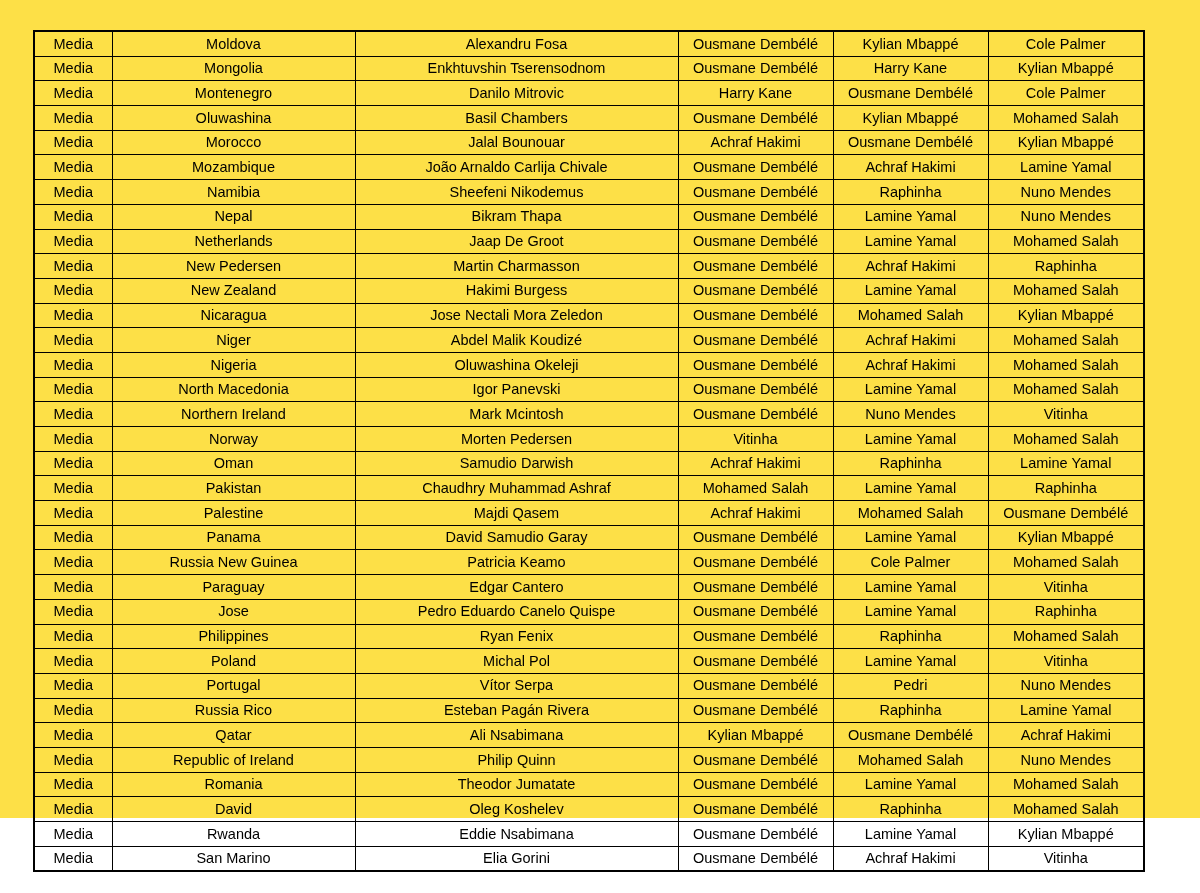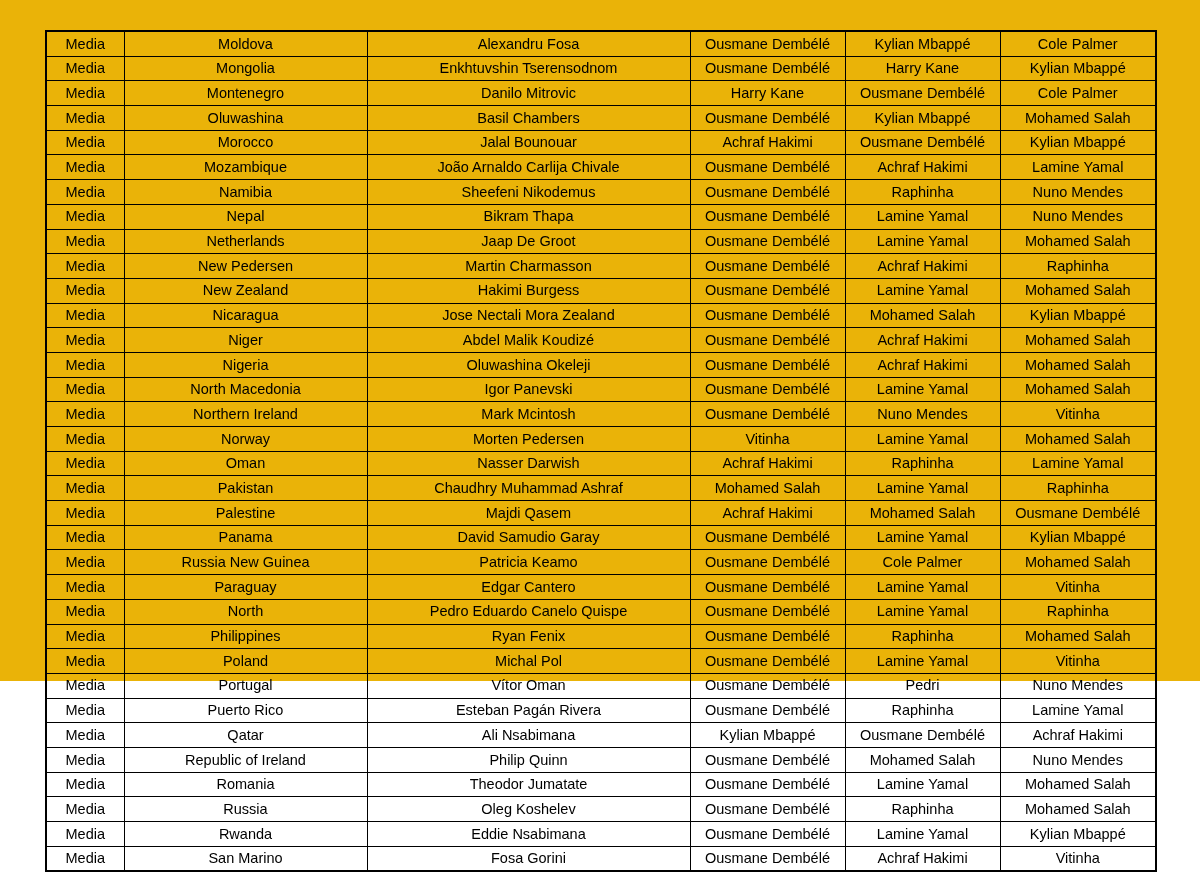--- a/index.html
+++ b/index.html
@@ -10,24 +10,24 @@
   body {
     width: 1200px;
     height: 893px;
     font-family: "Liberation Sans", sans-serif;
     color: #000000;
     overflow: hidden;
   }
   #page {
     position: relative;
     width: 1200px;
-    height: 681px;
+    height: 818px;
     box-sizing: border-box;
-    padding: 30px 45px 30px 45px;
-    background: #eab308;
+    padding: 30px 45px 30px 33px;
+    background: #fde047;
   }
   table.vote-table {
     border-collapse: collapse;
     table-layout: fixed;
     width: 1110px;
     border: 2px solid #000000;
   }
   table.vote-table td {
     border: 1px solid #000000;
     font-size: 14.5px;
@@ -144,21 +144,21 @@
           <td>Media</td>
           <td>New Zealand</td>
           <td>Hakimi Burgess</td>
           <td>Ousmane Dembélé</td>
           <td>Lamine Yamal</td>
           <td>Mohamed Salah</td>
         </tr>
         <tr>
           <td>Media</td>
           <td>Nicaragua</td>
-          <td>Jose Nectali Mora Zealand</td>
+          <td>Jose Nectali Mora Zeledon</td>
           <td>Ousmane Dembélé</td>
           <td>Mohamed Salah</td>
           <td>Kylian Mbappé</td>
         </tr>
         <tr>
           <td>Media</td>
           <td>Niger</td>
           <td>Abdel Malik Koudizé</td>
           <td>Ousmane Dembélé</td>
           <td>Achraf Hakimi</td>
@@ -192,21 +192,21 @@
           <td>Media</td>
           <td>Norway</td>
           <td>Morten Pedersen</td>
           <td>Vitinha</td>
           <td>Lamine Yamal</td>
           <td>Mohamed Salah</td>
         </tr>
         <tr>
           <td>Media</td>
           <td>Oman</td>
-          <td>Nasser Darwish</td>
+          <td>Samudio Darwish</td>
           <td>Achraf Hakimi</td>
           <td>Raphinha</td>
           <td>Lamine Yamal</td>
         </tr>
         <tr>
           <td>Media</td>
           <td>Pakistan</td>
           <td>Chaudhry Muhammad Ashraf</td>
           <td>Mohamed Salah</td>
           <td>Lamine Yamal</td>
@@ -239,21 +239,21 @@
         <tr>
           <td>Media</td>
           <td>Paraguay</td>
           <td>Edgar Cantero</td>
           <td>Ousmane Dembélé</td>
           <td>Lamine Yamal</td>
           <td>Vitinha</td>
         </tr>
         <tr>
           <td>Media</td>
-          <td>North</td>
+          <td>Jose</td>
           <td>Pedro Eduardo Canelo Quispe</td>
           <td>Ousmane Dembélé</td>
           <td>Lamine Yamal</td>
           <td>Raphinha</td>
         </tr>
         <tr>
           <td>Media</td>
           <td>Philippines</td>
           <td>Ryan Fenix</td>
           <td>Ousmane Dembélé</td>
@@ -264,28 +264,28 @@
           <td>Media</td>
           <td>Poland</td>
           <td>Michal Pol</td>
           <td>Ousmane Dembélé</td>
           <td>Lamine Yamal</td>
           <td>Vitinha</td>
         </tr>
         <tr>
           <td>Media</td>
           <td>Portugal</td>
-          <td>Vítor Oman</td>
+          <td>Vítor Serpa</td>
           <td>Ousmane Dembélé</td>
           <td>Pedri</td>
           <td>Nuno Mendes</td>
         </tr>
         <tr>
           <td>Media</td>
-          <td>Puerto Rico</td>
+          <td>Russia Rico</td>
           <td>Esteban Pagán Rivera</td>
           <td>Ousmane Dembélé</td>
           <td>Raphinha</td>
           <td>Lamine Yamal</td>
         </tr>
         <tr>
           <td>Media</td>
           <td>Qatar</td>
           <td>Ali Nsabimana</td>
           <td>Kylian Mbappé</td>
@@ -303,37 +303,37 @@
         <tr>
           <td>Media</td>
           <td>Romania</td>
           <td>Theodor Jumatate</td>
           <td>Ousmane Dembélé</td>
           <td>Lamine Yamal</td>
           <td>Mohamed Salah</td>
         </tr>
         <tr>
           <td>Media</td>
-          <td>Russia</td>
+          <td>David</td>
           <td>Oleg Koshelev</td>
           <td>Ousmane Dembélé</td>
           <td>Raphinha</td>
           <td>Mohamed Salah</td>
         </tr>
         <tr>
           <td>Media</td>
           <td>Rwanda</td>
           <td>Eddie Nsabimana</td>
           <td>Ousmane Dembélé</td>
           <td>Lamine Yamal</td>
           <td>Kylian Mbappé</td>
         </tr>
         <tr>
           <td>Media</td>
           <td>San Marino</td>
-          <td>Fosa Gorini</td>
+          <td>Elia Gorini</td>
           <td>Ousmane Dembélé</td>
           <td>Achraf Hakimi</td>
           <td>Vitinha</td>
         </tr>
       </tbody>
   </table>
 </div>
 
 </body></html>

